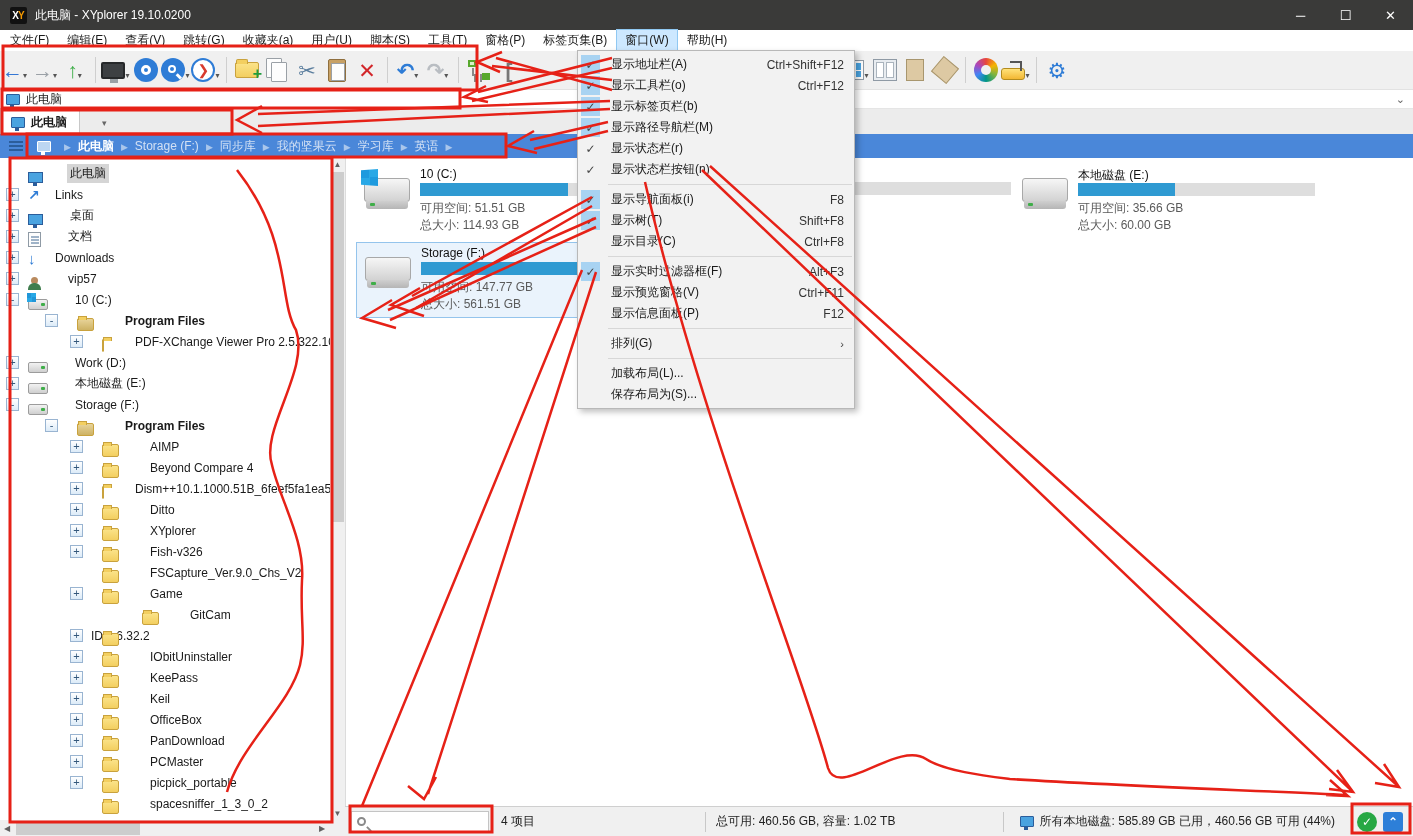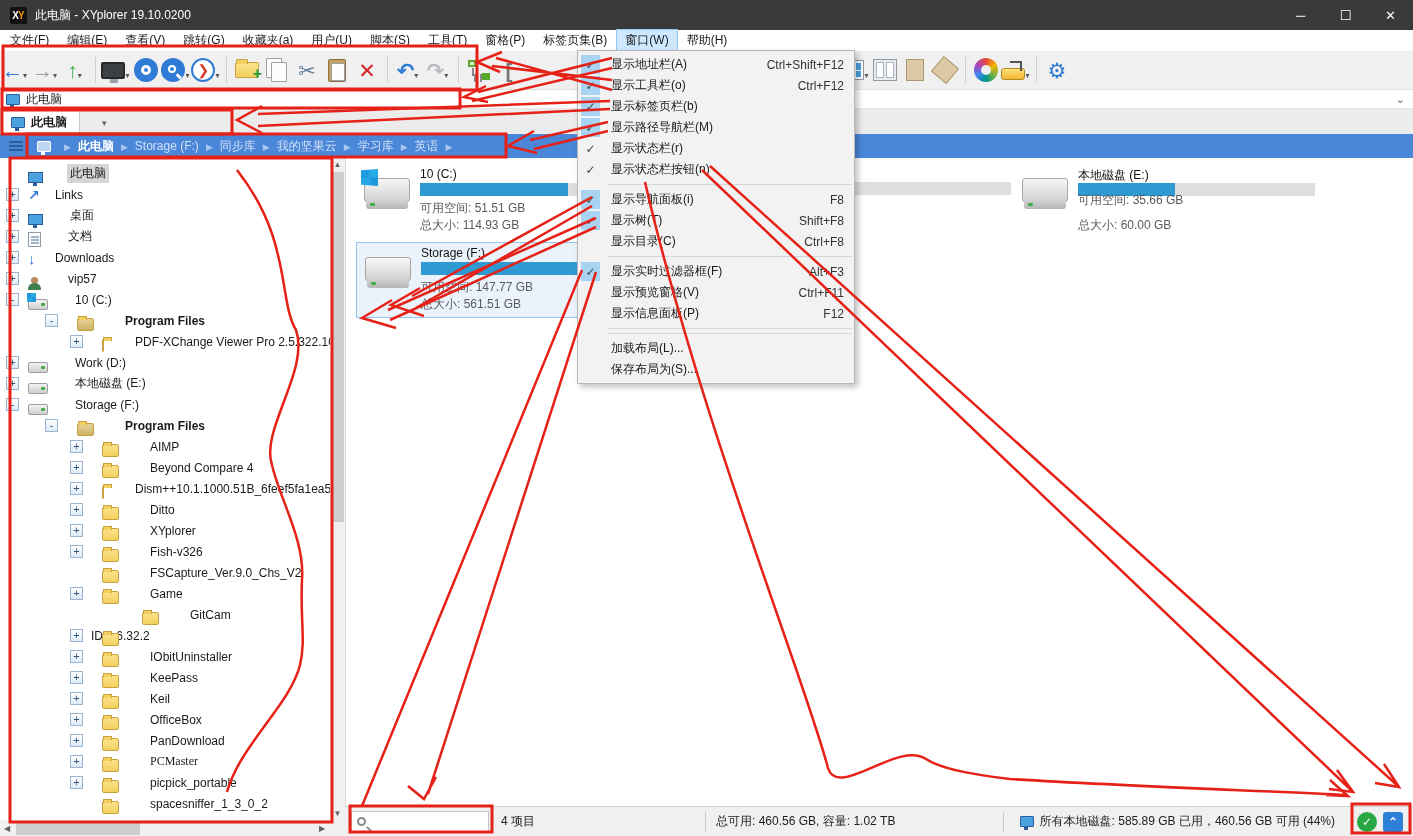--- a/index.html
+++ b/index.html
@@ -452,21 +452,21 @@
       <span class="label" style="margin-left: 130px;">OfficeBox</span>
     </div>
     <div class="trow" style="top: 572px; left: 0px; width: 330px;">
       <span class="expander" style="left: 70px;">+</span>
       <span class="tf t-icon" style="left: 102px;"></span>
       <span class="label" style="margin-left: 130px;">PanDownload</span>
     </div>
     <div class="trow" style="top: 593px; left: 0px; width: 330px;">
       <span class="expander" style="left: 70px;">+</span>
       <span class="tf t-icon" style="left: 102px;"></span>
-      <span class="label" style="margin-left: 130px; font-family: Liberation Serif, serif;">PCMaster</span>
+      <span class="label" style="margin-left: 130px;">PCMaster</span>
     </div>
     <div class="trow" style="top: 614px; left: 0px; width: 330px;">
       <span class="expander" style="left: 70px;">+</span>
       <span class="tf t-icon" style="left: 102px;"></span>
       <span class="label" style="margin-left: 130px; text-align: center;">picpick_portable</span>
     </div>
     <div class="trow" style="top: 635px; left: 0px; width: 330px;">
       <span class="tf t-icon" style="left: 102px;"></span>
       <span class="label" style="margin-left: 130px;">spacesniffer_1_3_0_2</span>
     </div>
@@ -506,21 +506,21 @@
       </div>
       <div class="d-line" style="left: 64px; top: 36px;">可用空间: 147.77 GB</div>
       <div class="d-line" style="left: 64px; top: 53px;">总大小: 561.51 GB</div>
     </div>
     <div class="drive" style="left: 668px; top: 6px; height: 76px; width: 347px;">
       <div class="hdd-big" style="left: 8px; top: 14px;"></div>
       <div class="d-name" style="left: 64px; top: 3px;">本地磁盘 (E:)</div>
       <div class="d-bar" style="left: 64px; top: 19px; width: 237px;">
         <i style="width: 41%;"></i>
       </div>
-      <div class="d-line" style="left: 64px; top: 28px;">可用空间: 35.66 GB</div>
+      <div class="d-line" style="left: 64px; top: 36px;">可用空间: 35.66 GB</div>
       <div class="d-line" style="left: 64px; top: 53px;">总大小: 60.00 GB</div>
     </div>
   </div>
 
 <div id="menu">
     <div class="m-item">
       <span class="m-check blue">✓</span>
       <span class="m-label">显示地址栏(A)</span>
       <span class="m-short">Ctrl+Shift+F12</span>
     </div>
@@ -571,20 +571,25 @@
       <span class="m-check"></span>
       <span class="m-label">显示预览窗格(V)</span>
       <span class="m-short">Ctrl+F11</span>
     </div>
     <div class="m-item">
       <span class="m-check"></span>
       <span class="m-label">显示信息面板(P)</span>
       <span class="m-short">F12</span>
     </div>
     <div class="m-sep"></div>
+    <div class="m-item">
+      <span class="m-check"></span>
+      <span class="m-label">排列(G)</span>
+      <span class="m-sub">›</span>
+    </div>
     <div class="m-sep"></div>
     <div class="m-item">
       <span class="m-check"></span>
       <span class="m-label">加载布局(L)...</span>
     </div>
     <div class="m-item">
       <span class="m-check"></span>
       <span class="m-label">保存布局为(S)...</span>
     </div>
   </div>

